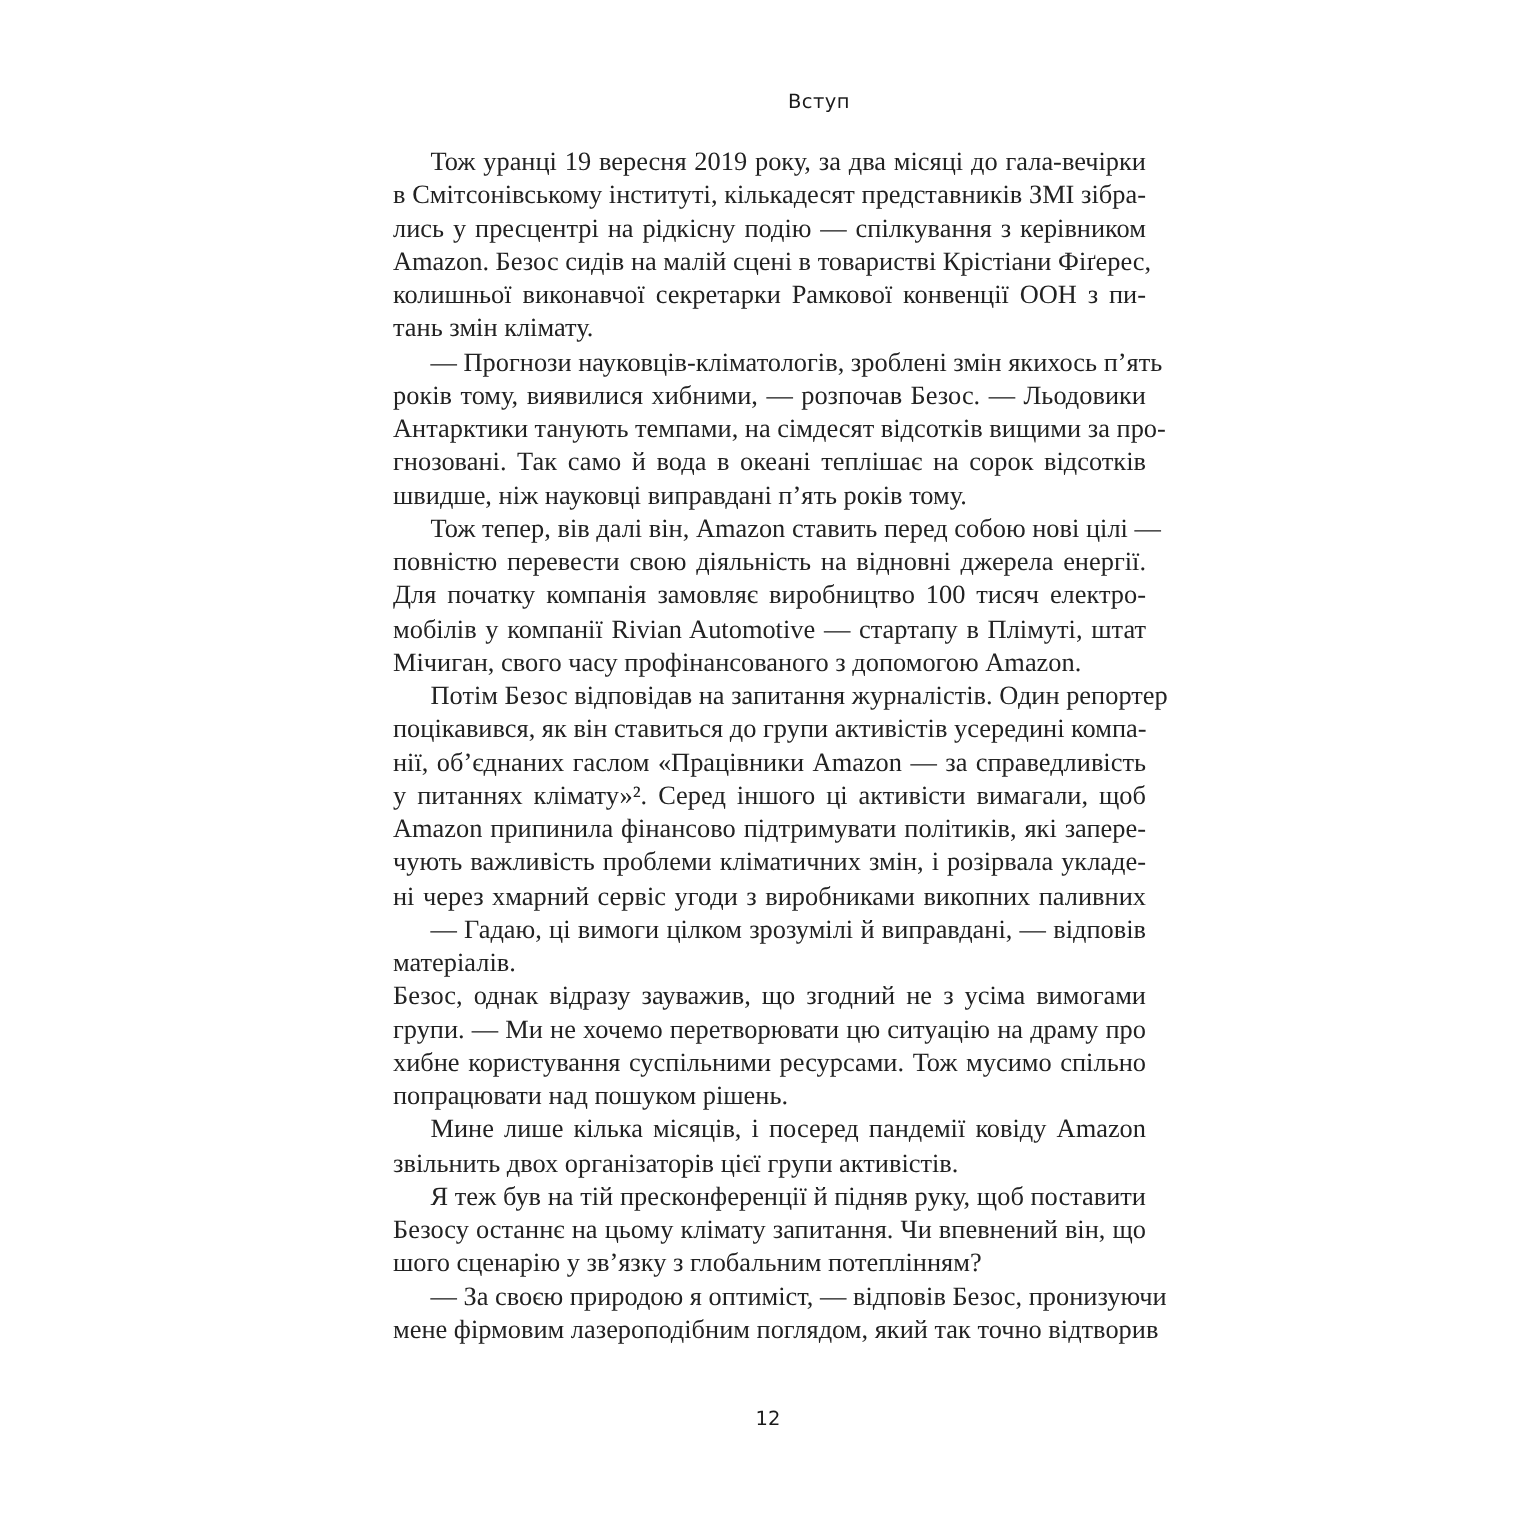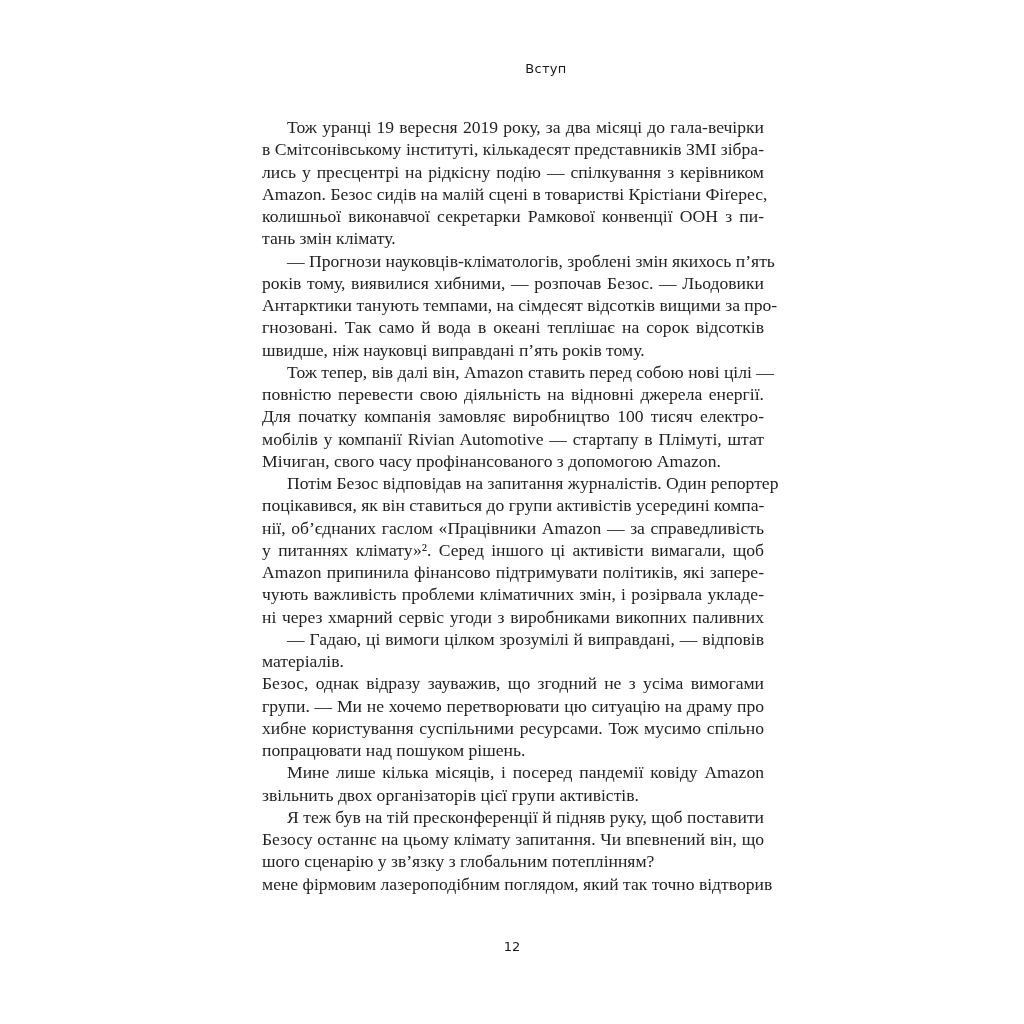--- a/index.html
+++ b/index.html
@@ -5,21 +5,21 @@
   html, body { margin:0; padding:0; background:#ffffff; }
   body { width:1024px; height:1024px; position:relative; overflow:hidden; }
   .page { position:absolute; left:0; top:0; width:1024px; height:1024px; background:#ffffff; }
   .running-head {
     position:absolute; left:0; width:1024px; top:61px; text-align:center;
     font-family:"DejaVu Sans", sans-serif; font-size:13px; color:#1a1a1a; letter-spacing:0.3px;padding-left:34px;
   }
   .body-text {
     position:absolute; left:262px; top:96px; width:502px;
     font-family:"Liberation Serif", serif; font-size:17.6px; line-height:22.25px;
-    color:#222222; text-align:justify; text-align-last:left;margin-top:20px;
+    color:#222222; text-align:justify; text-align-last:left;
   }
   .body-text .line { display:block; white-space:nowrap; height:22.25px; text-align:justify; text-align-last:justify; }
   .body-text .line.last { text-align-last:left; }
   .body-text .line.indent { padding-left:25px; }
   .folio {
     position:absolute; left:0; width:1024px; top:939px; text-align:center;
     font-family:"DejaVu Sans", sans-serif; font-size:13px; color:#1a1a1a;
   }
 </style>
 </head>
@@ -64,17 +64,18 @@
     <span class="line">хибне користування суспільними ресурсами. Тож мусимо спільно</span>
     <span class="line last">попрацювати над пошуком рішень.</span>
 
     <span class="line indent">Мине лише кілька місяців, і посеред пандемії ковіду Amazon</span>
     <span class="line last">звільнить двох організаторів цієї групи активістів.</span>
 
     <span class="line indent">Я теж був на тій пресконференції й підняв руку, щоб поставити</span>
     <span class="line">Безосу останнє на цьому клімату запитання. Чи впевнений він, що</span>
     <span class="line last">шого сценарію у зв’язку з глобальним потеплінням?</span>
 
+    <span class="line indent">— За своєю природою я оптиміст, — відповів Безос, пронизуючи</span>
     <span class="line">мене фірмовим лазероподібним поглядом, який так точно відтворив</span>
   </div>
 
   <div class="folio">12</div>
 </div>
 
 </body></html>

